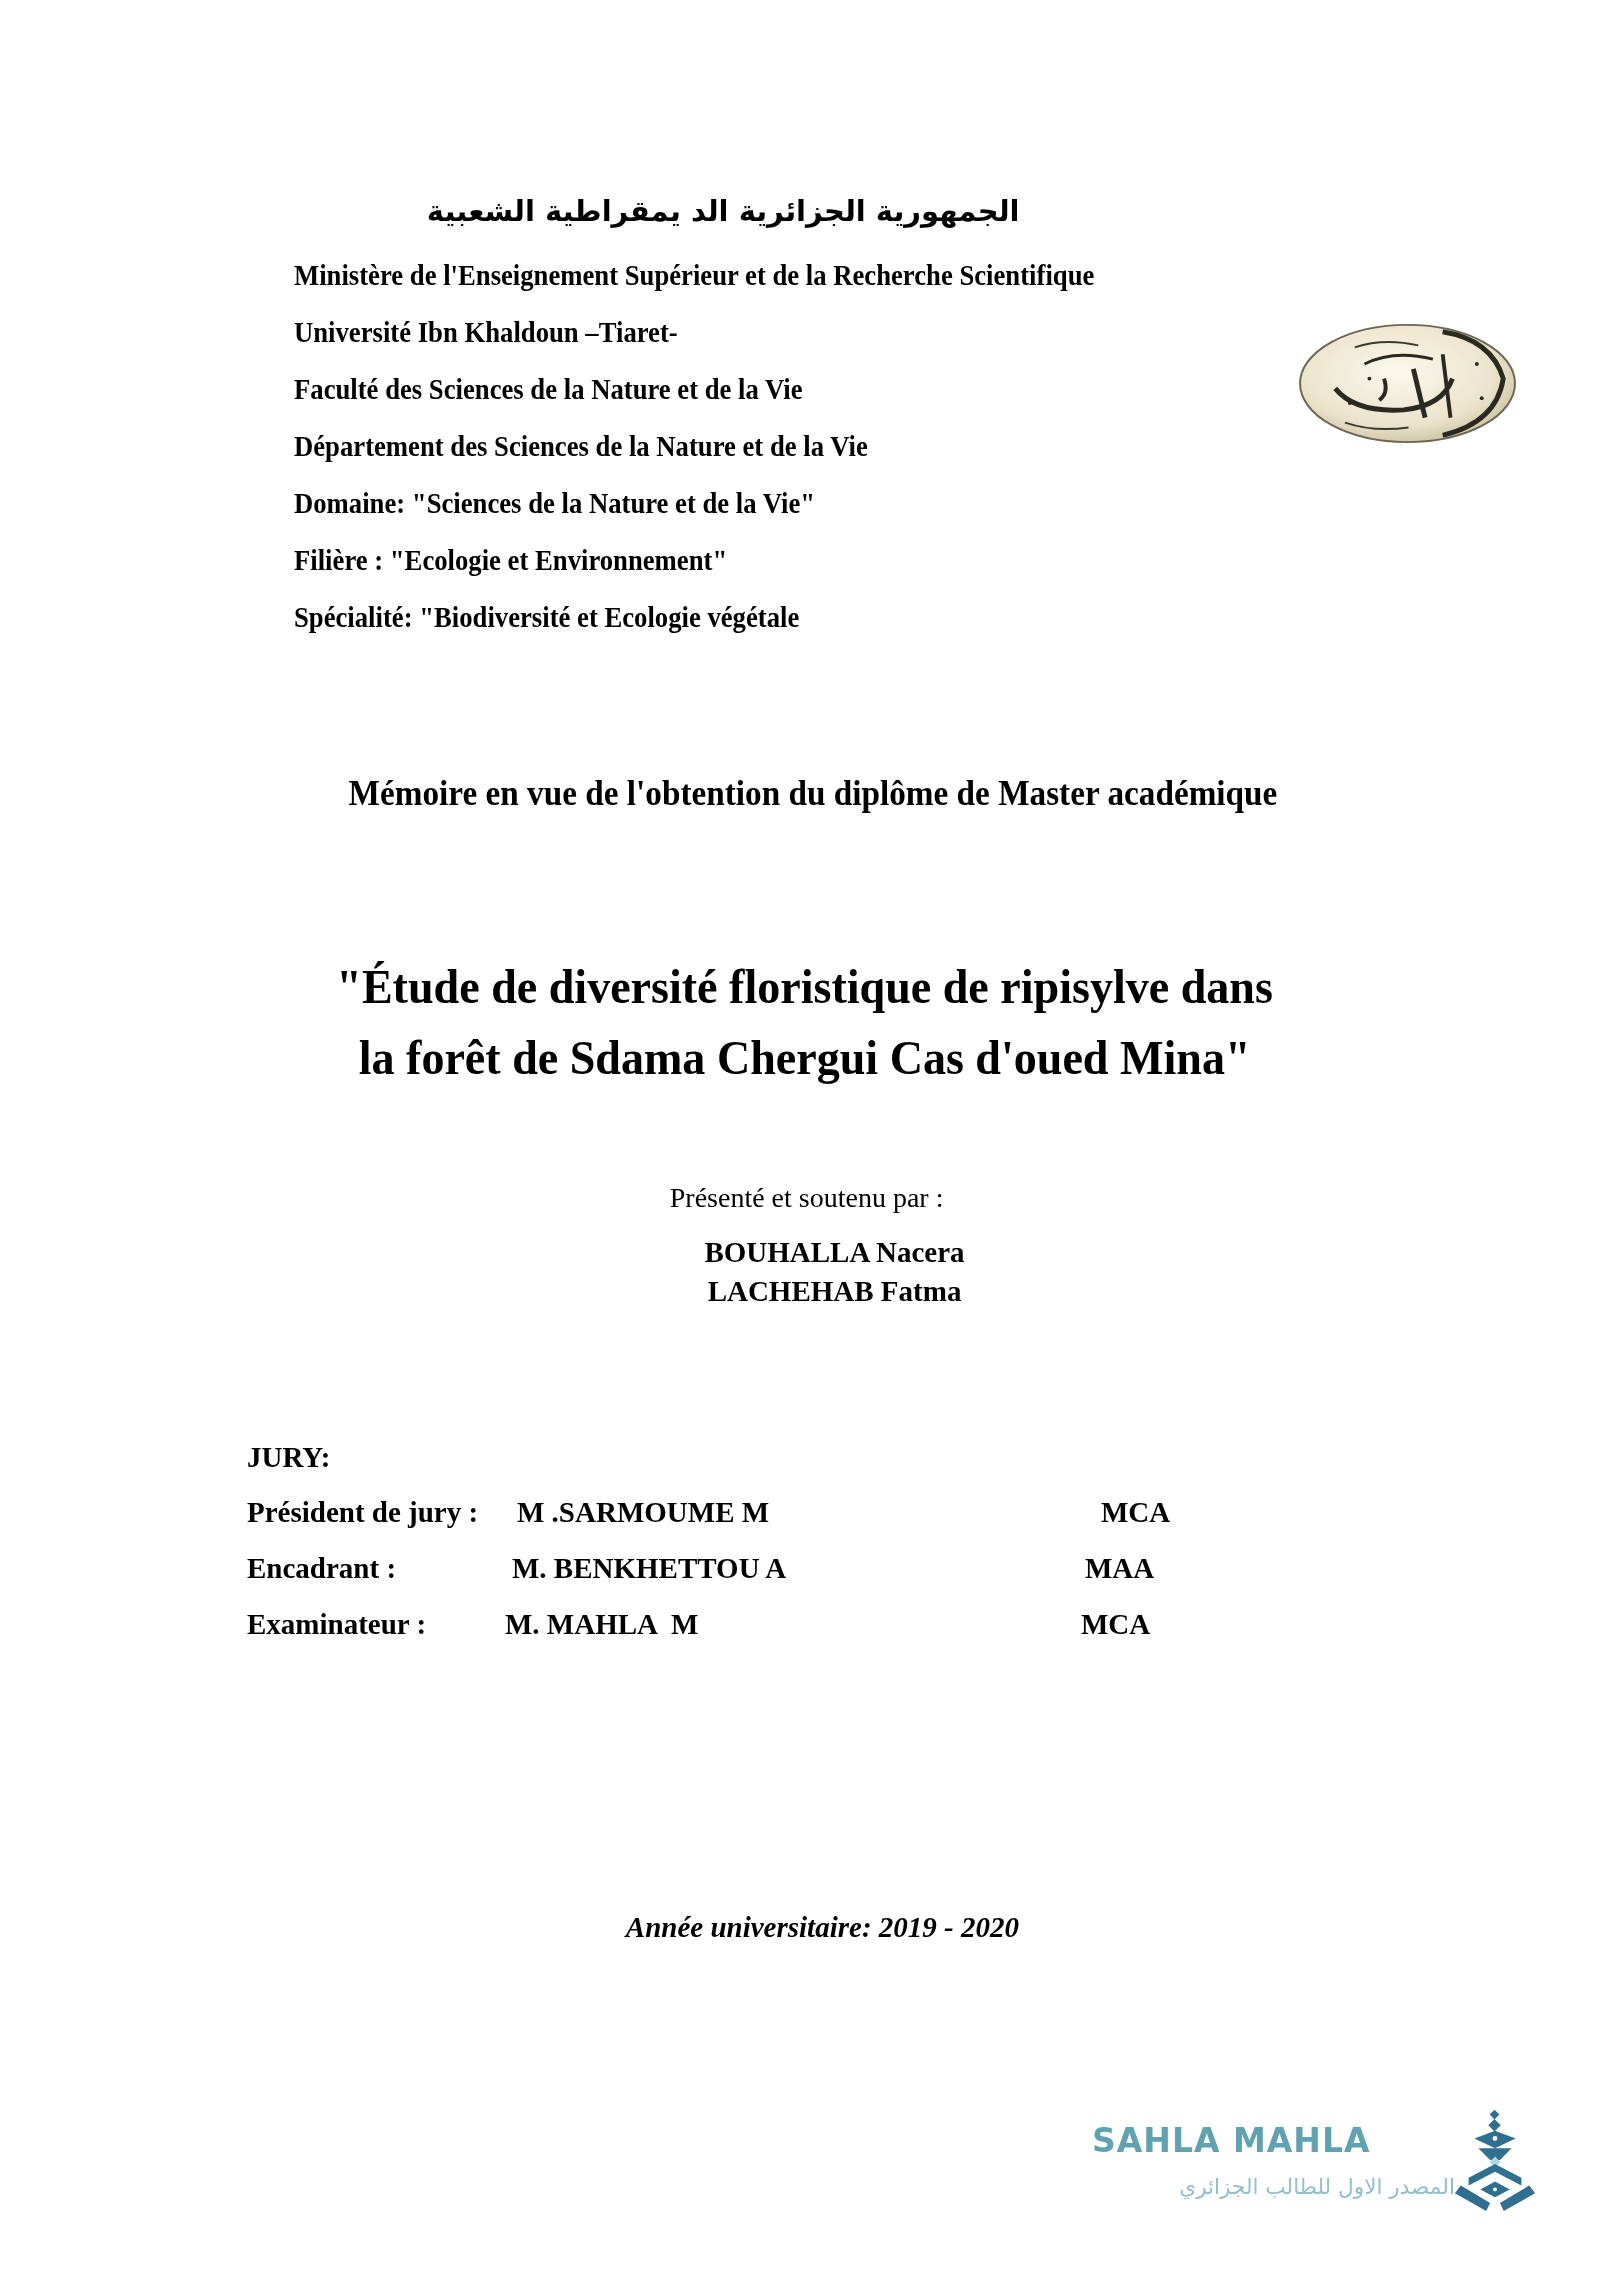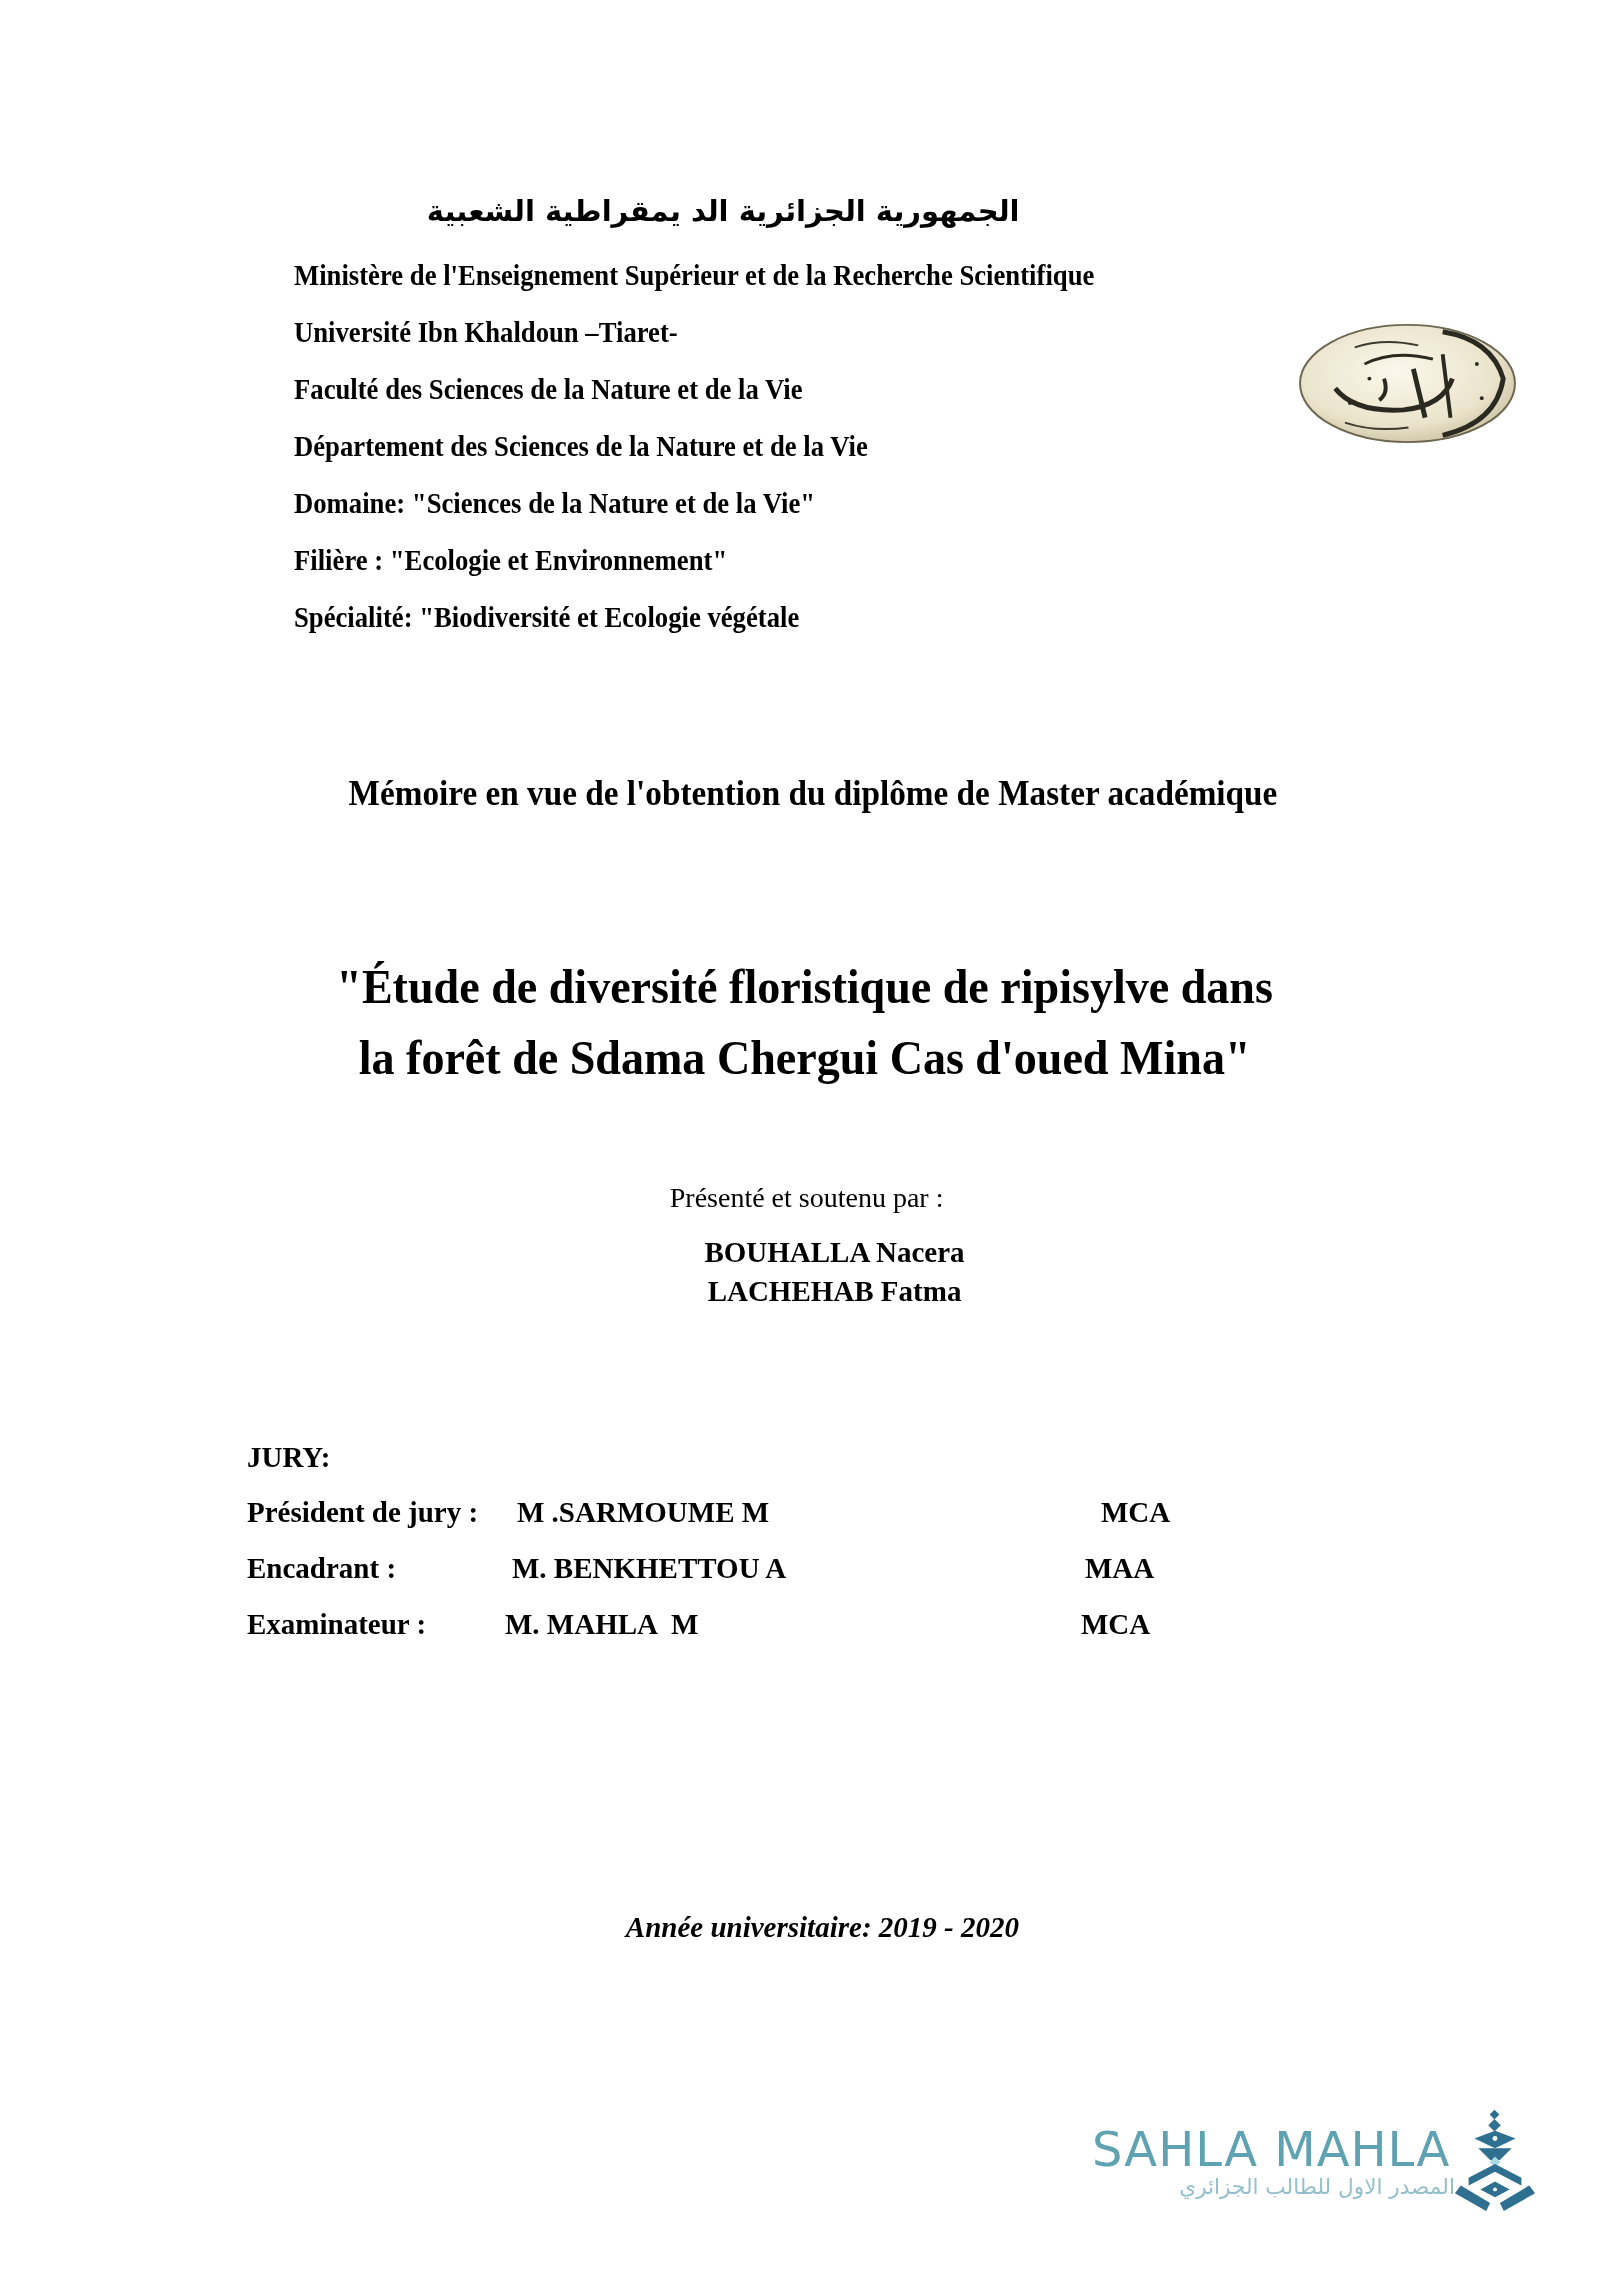--- a/index.html
+++ b/index.html
@@ -86,23 +86,23 @@
       font-weight: bold;
       font-size: 29px;
       font-style: italic;
     }
     .annee span { display: inline-block; transform: translateX(3.9px); }
 
     .watermark { left: 1088px; top: 2109px; width: 451px; height: 108px; }
     .wm-text {
       position: absolute; left: 4px; top: 11.8px;
       font-family: "DejaVu Sans", "Liberation Sans", sans-serif;
-      font-size: 48px;
+      font-size: 33px;
       letter-spacing: 1px;
-      font-weight: normal;
+      font-weight: bold;
     }
     .wm-arabic {
       position: absolute; left: 3.9px; top: 65px;
       font-family: "DejaVu Sans", "Liberation Sans", sans-serif;
       font-size: 21.6px;
       direction: rtl;
       width: 363px; text-align: right;
       opacity: 0.85;
     }
     .wm-emblem { position: absolute; left: 363px; top: 0; width: 88px; height: 106px; }

